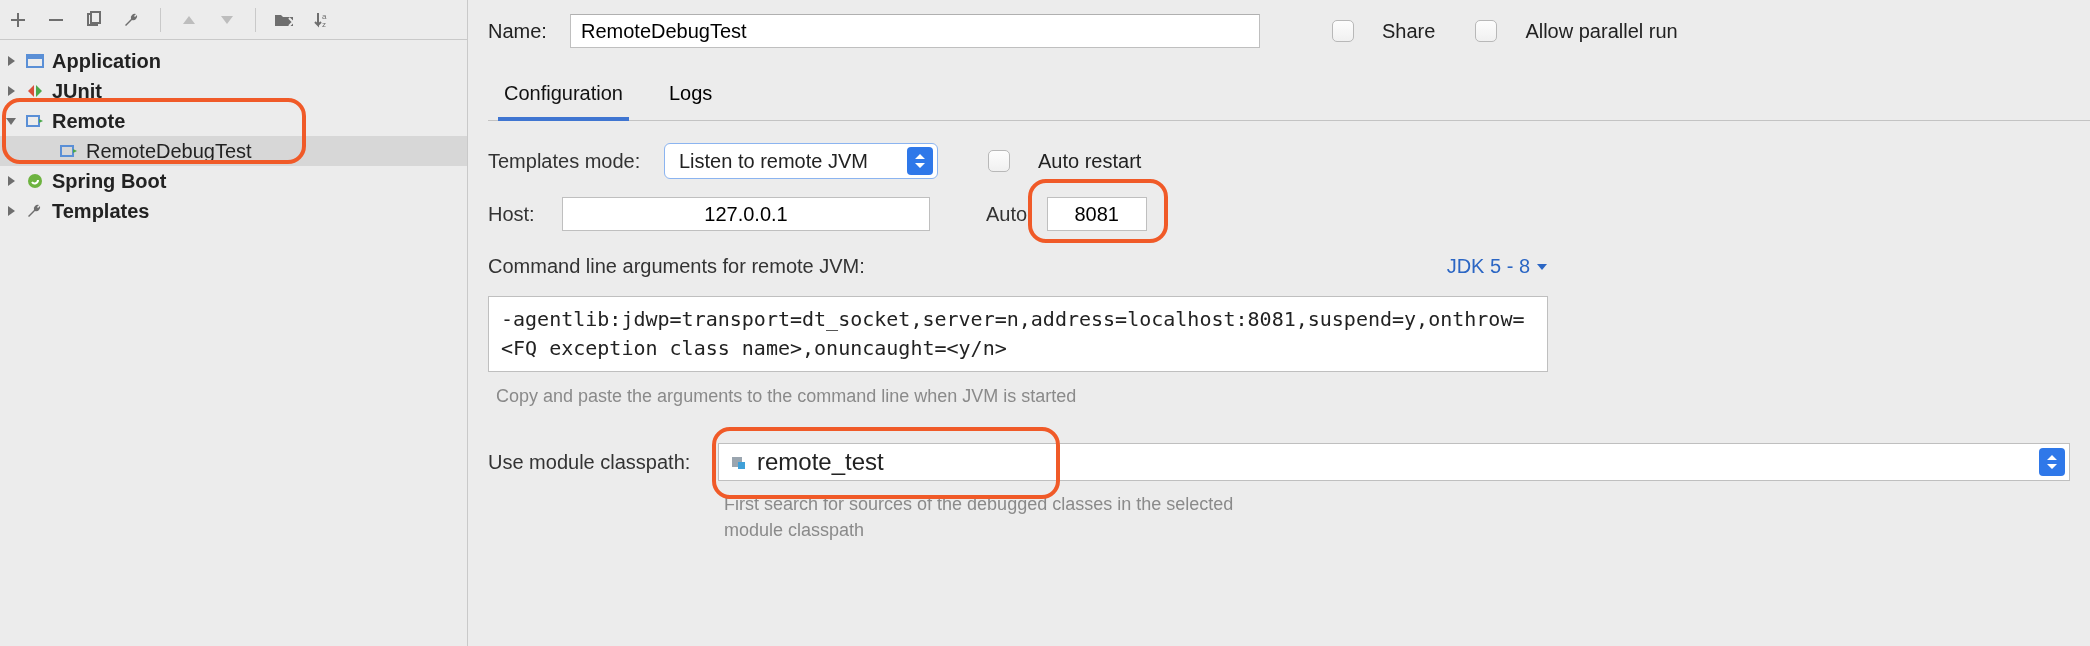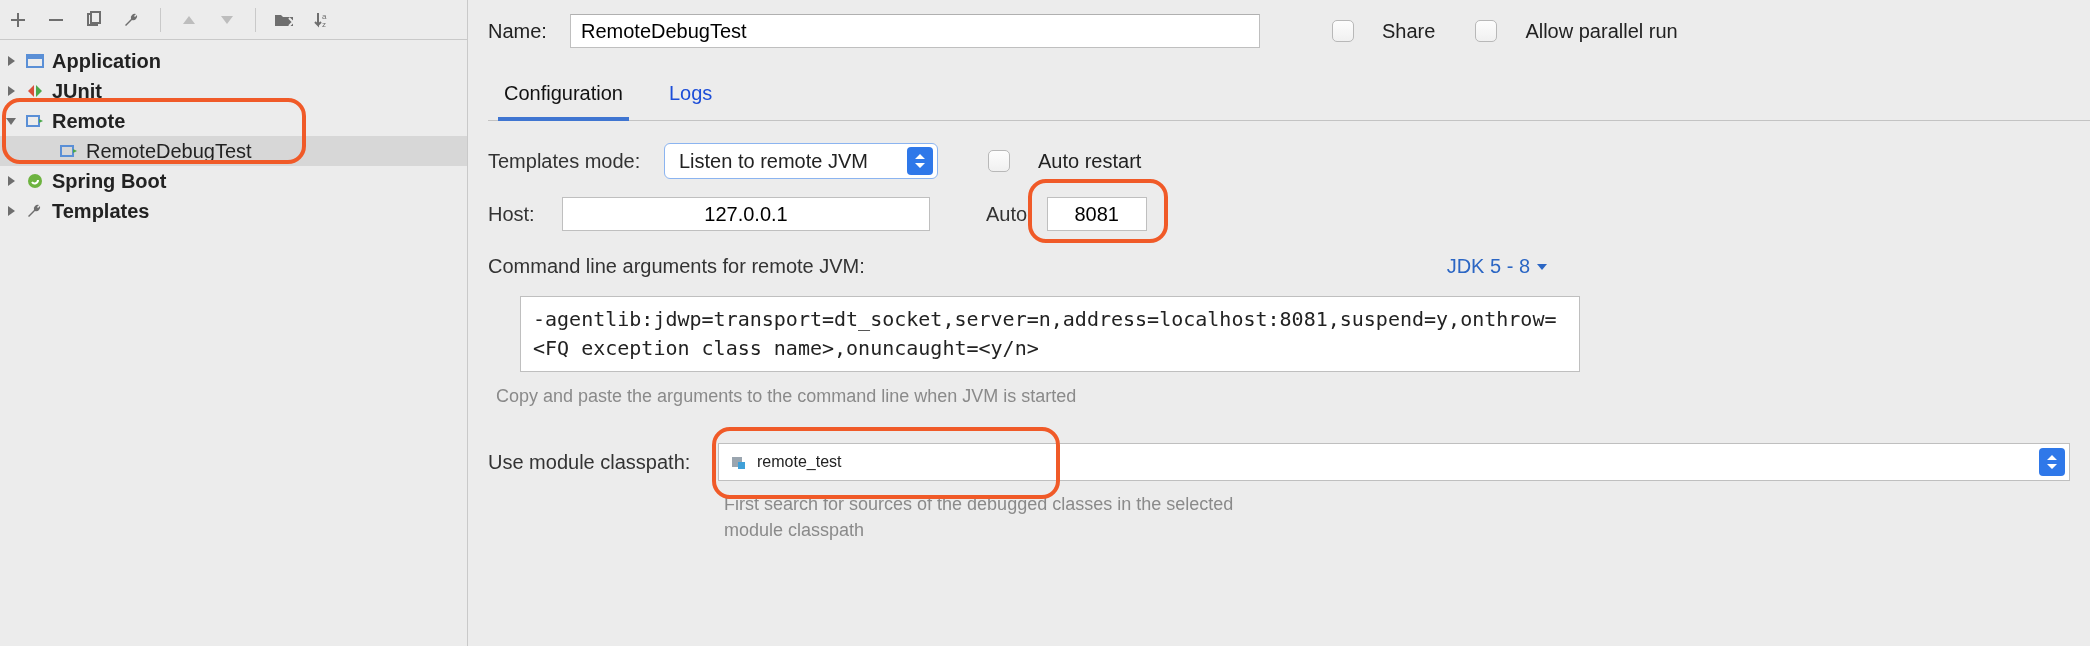--- a/index.html
+++ b/index.html
@@ -102,21 +102,21 @@
   
   .tabs {
     margin-top: 20px;
     border-bottom: 1px solid #c3c3c3;
     display: flex; gap: 34px;
     padding-left: 10px;
   }
   .tab {
     padding: 8px 6px 12px 6px;
     font-size: 20px;
-    color: #1d4ed8;
+    color: #000000;
   }
   .tab.active {
     color: #111;
     border-bottom: 4px solid #3f75d1;
     margin-bottom: -1px;
   }
 
   
   .form { padding-top: 22px; display: flex; flex-direction: column; gap: 18px; padding-right: 20px; }
   .form .lab { color: #333; }
@@ -157,21 +157,20 @@
     border: 1px solid #bfbfbf;
     background: #fff;
     padding: 8px 12px;
     font-family: Menlo, Consolas, monospace;
     font-size: 20px;
     line-height: 1.45;
     width: 1060px;
     min-height: 66px;
     white-space: pre-wrap;
     word-break: break-all;
-    margin-left: 32px;
   }
   .hint {
     color: #8a8a8a;
     font-size: 18px;
     padding-left: 8px;
     margin-top: -4px;
   }
   .hint2 {
     color: #8a8a8a;
     font-size: 18px;
@@ -180,21 +179,21 @@
 
   .module-row { align-items: flex-start; padding-top: 18px; gap: 20px; }
   .module-sel-wrap { position: relative; flex: 1; }
   .module-sel {
     width: 100%;
     height: 38px;
     border: 1px solid #bfbfbf;
     background: #fff;
     display: flex; align-items: center; justify-content: space-between;
     padding: 0 4px 0 10px;
-    font-size: 16px;
+    font-size: 24px;
   }
   .mod-icn { width: 20px; height: 20px; display:inline-flex; align-items:center; justify-content:center; margin-right:8px;}
   .module-sel .caret2 {
     width: 26px; height: 28px; border-radius:4px;
     background:#2f78e9; display:inline-flex;align-items:center;justify-content:center;
   }
   .module-stack { display:flex; flex-direction:column; gap:10px; flex:1;}
 </style>
 </head>
 <body>

